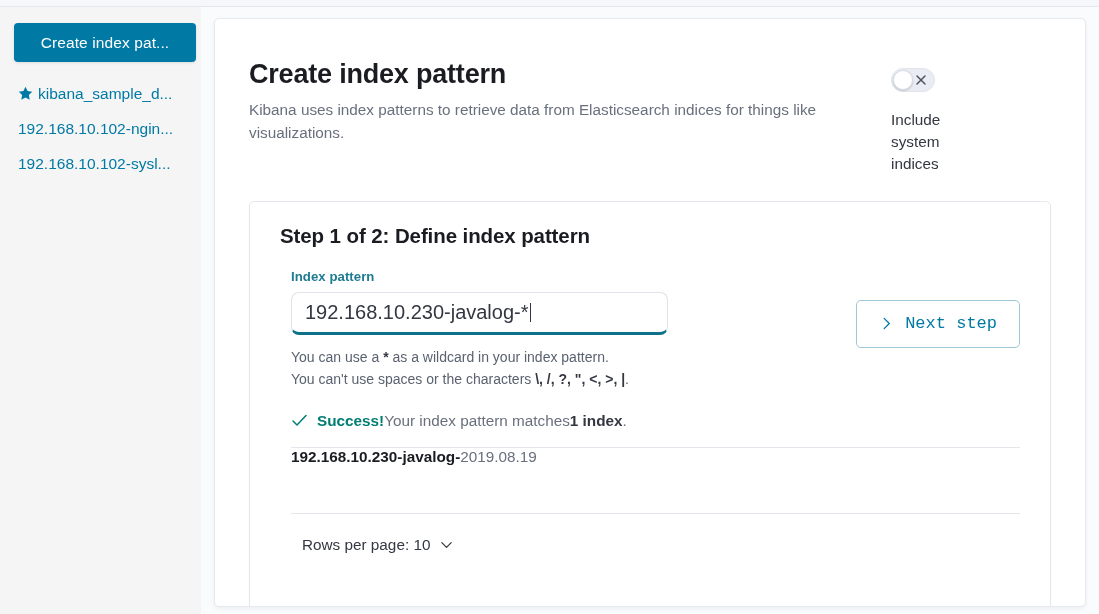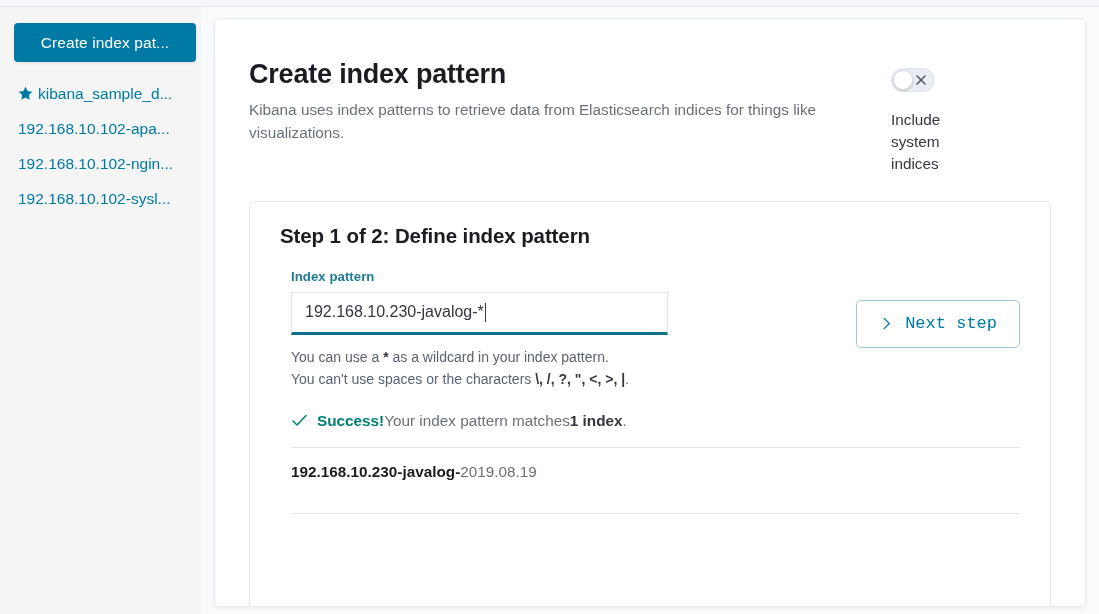--- a/index.html
+++ b/index.html
@@ -200,25 +200,25 @@
 
   .input-col { width: 382px; }
 
   .pattern-input {
     margin-top: 8px;
     width: 377px;
     height: 43px;
     background: #ffffff;
     border: 1px solid #e0e3e9;
     border-bottom: 3px solid #0d7289;
-    border-radius: 0;
+    border-radius: 8px;
     display: flex;
     align-items: center;
     padding: 0 13px;
-    font-size: 16px;
+    font-size: 20px;
     color: #343741;
     cursor: text;
   }
   .caret {
     display: inline-block;
     width: 1px;
     height: 19px;
     background: #343741;
     margin-left: 1px;
   }
@@ -267,21 +267,21 @@
 
   .divider {
     height: 1px;
     background: #e3e6eb;
     margin-top: 17px;
   }
 
   .result-row {
     height: 48px;
     display: flex;
-    align-items: center;
+    align-items: flex-start;
     font-size: 15.3px;
     color: #69707d;
   }
   .result-row b { color: #1a1c21; font-weight: 700; }
 
   .rows-per-page {
     display: inline-flex;
     align-items: center;
     gap: 9px;
     margin-top: 22px;
@@ -309,23 +309,20 @@
 
       <li class="pattern-item">
         <span class="star-icon">
           <svg width="15" height="15" viewBox="0 0 16 16">
               <path d="M8 0.8l2.2 4.6 5 .7-3.6 3.5.85 5L8 12.25 3.55 14.6l.85-5L.8 6.1l5-.7z" fill="#0079a5"></path>
             </svg>
         </span>
         <span class="label">kibana_sample_d...</span>
       </li>
 
-      <li class="pattern-item">
-        <span class="label">192.168.10.102-apa...</span>
-      </li>
 
       <li class="pattern-item">
         <span class="label">192.168.10.102-ngin...</span>
       </li>
 
       <li class="pattern-item">
         <span class="label">192.168.10.102-sysl...</span>
       </li>
 
 
@@ -398,18 +395,26 @@
 
         <div class="divider"></div>
 
         <div class="result-row">
           <b>192.168.10.230-javalog-</b>
             <span>2019.08.19</span>
         </div>
 
         <div class="divider"></div>
 
+        <div class="rows-per-page">
+          <span>Rows per page: 10</span>
+          <span class="chev">
+            <svg width="15" height="15" viewBox="0 0 16 16">
+                <path d="M3 6l5 5 5-5" stroke="#343741" stroke-width="1.3" fill="none" stroke-linecap="round" stroke-linejoin="round"></path>
+              </svg>
+          </span>
+        </div>
 
       </div>
     </div>
 
   </div>
 </div>
 
 </body></html>

